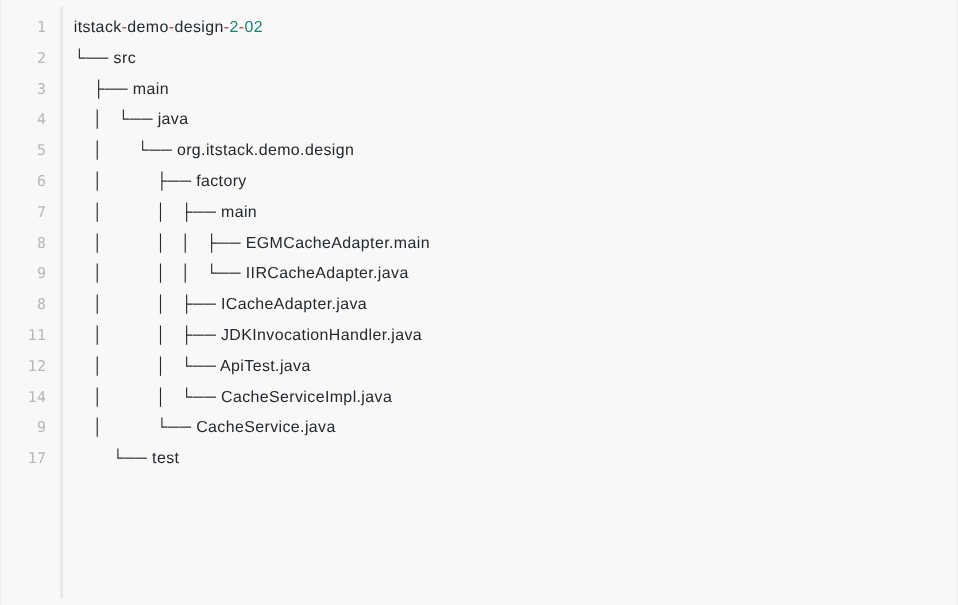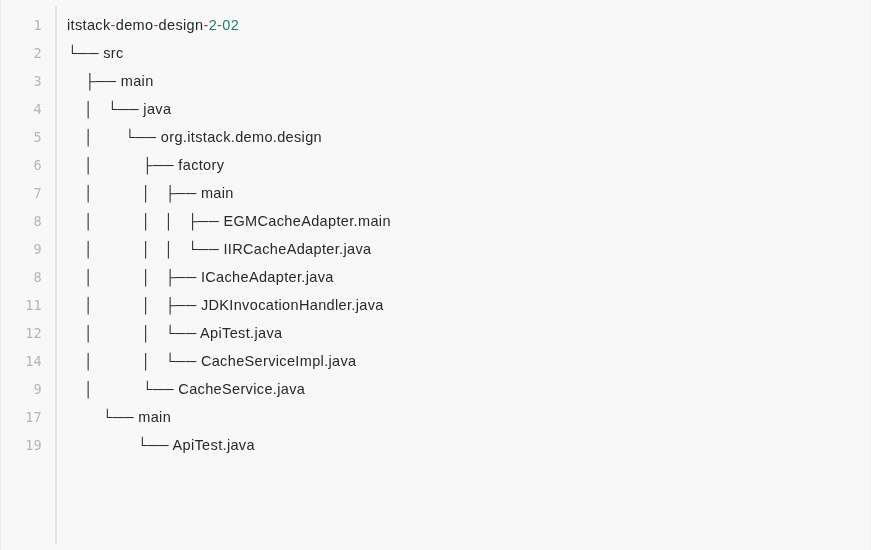--- a/index.html
+++ b/index.html
@@ -91,16 +91,15 @@
       <div class="code-row"><div class="gutter-cell">5</div><div class="code-cell">    │       └── org.itstack.demo.design</div></div>
       <div class="code-row"><div class="gutter-cell">6</div><div class="code-cell">    │           ├── factory</div></div>
       <div class="code-row"><div class="gutter-cell">7</div><div class="code-cell">    │           │   ├── main</div></div>
       <div class="code-row"><div class="gutter-cell">8</div><div class="code-cell">    │           │   │   ├── EGMCacheAdapter.main</div></div>
       <div class="code-row"><div class="gutter-cell">9</div><div class="code-cell">    │           │   │   └── IIRCacheAdapter.java</div></div>
       <div class="code-row"><div class="gutter-cell">8</div><div class="code-cell">    │           │   ├── ICacheAdapter.java</div></div>
       <div class="code-row"><div class="gutter-cell">11</div><div class="code-cell">    │           │   ├── JDKInvocationHandler.java</div></div>
       <div class="code-row"><div class="gutter-cell">12</div><div class="code-cell">    │           │   └── ApiTest.java</div></div>
       <div class="code-row"><div class="gutter-cell">14</div><div class="code-cell">    │           │   └── CacheServiceImpl.java</div></div>
       <div class="code-row"><div class="gutter-cell">9</div><div class="code-cell">    │           └── CacheService.java</div></div>
-      <div class="code-row"><div class="gutter-cell">17</div><div class="code-cell">        └── main</div></div>
-      <div class="code-row"><div class="gutter-cell">19</div><div class="code-cell">                └── ApiTest.java</div></div>
+      <div class="code-row"><div class="gutter-cell">17</div><div class="code-cell">        └── test</div></div>
     </div>
 </div>
 
 </body></html>

